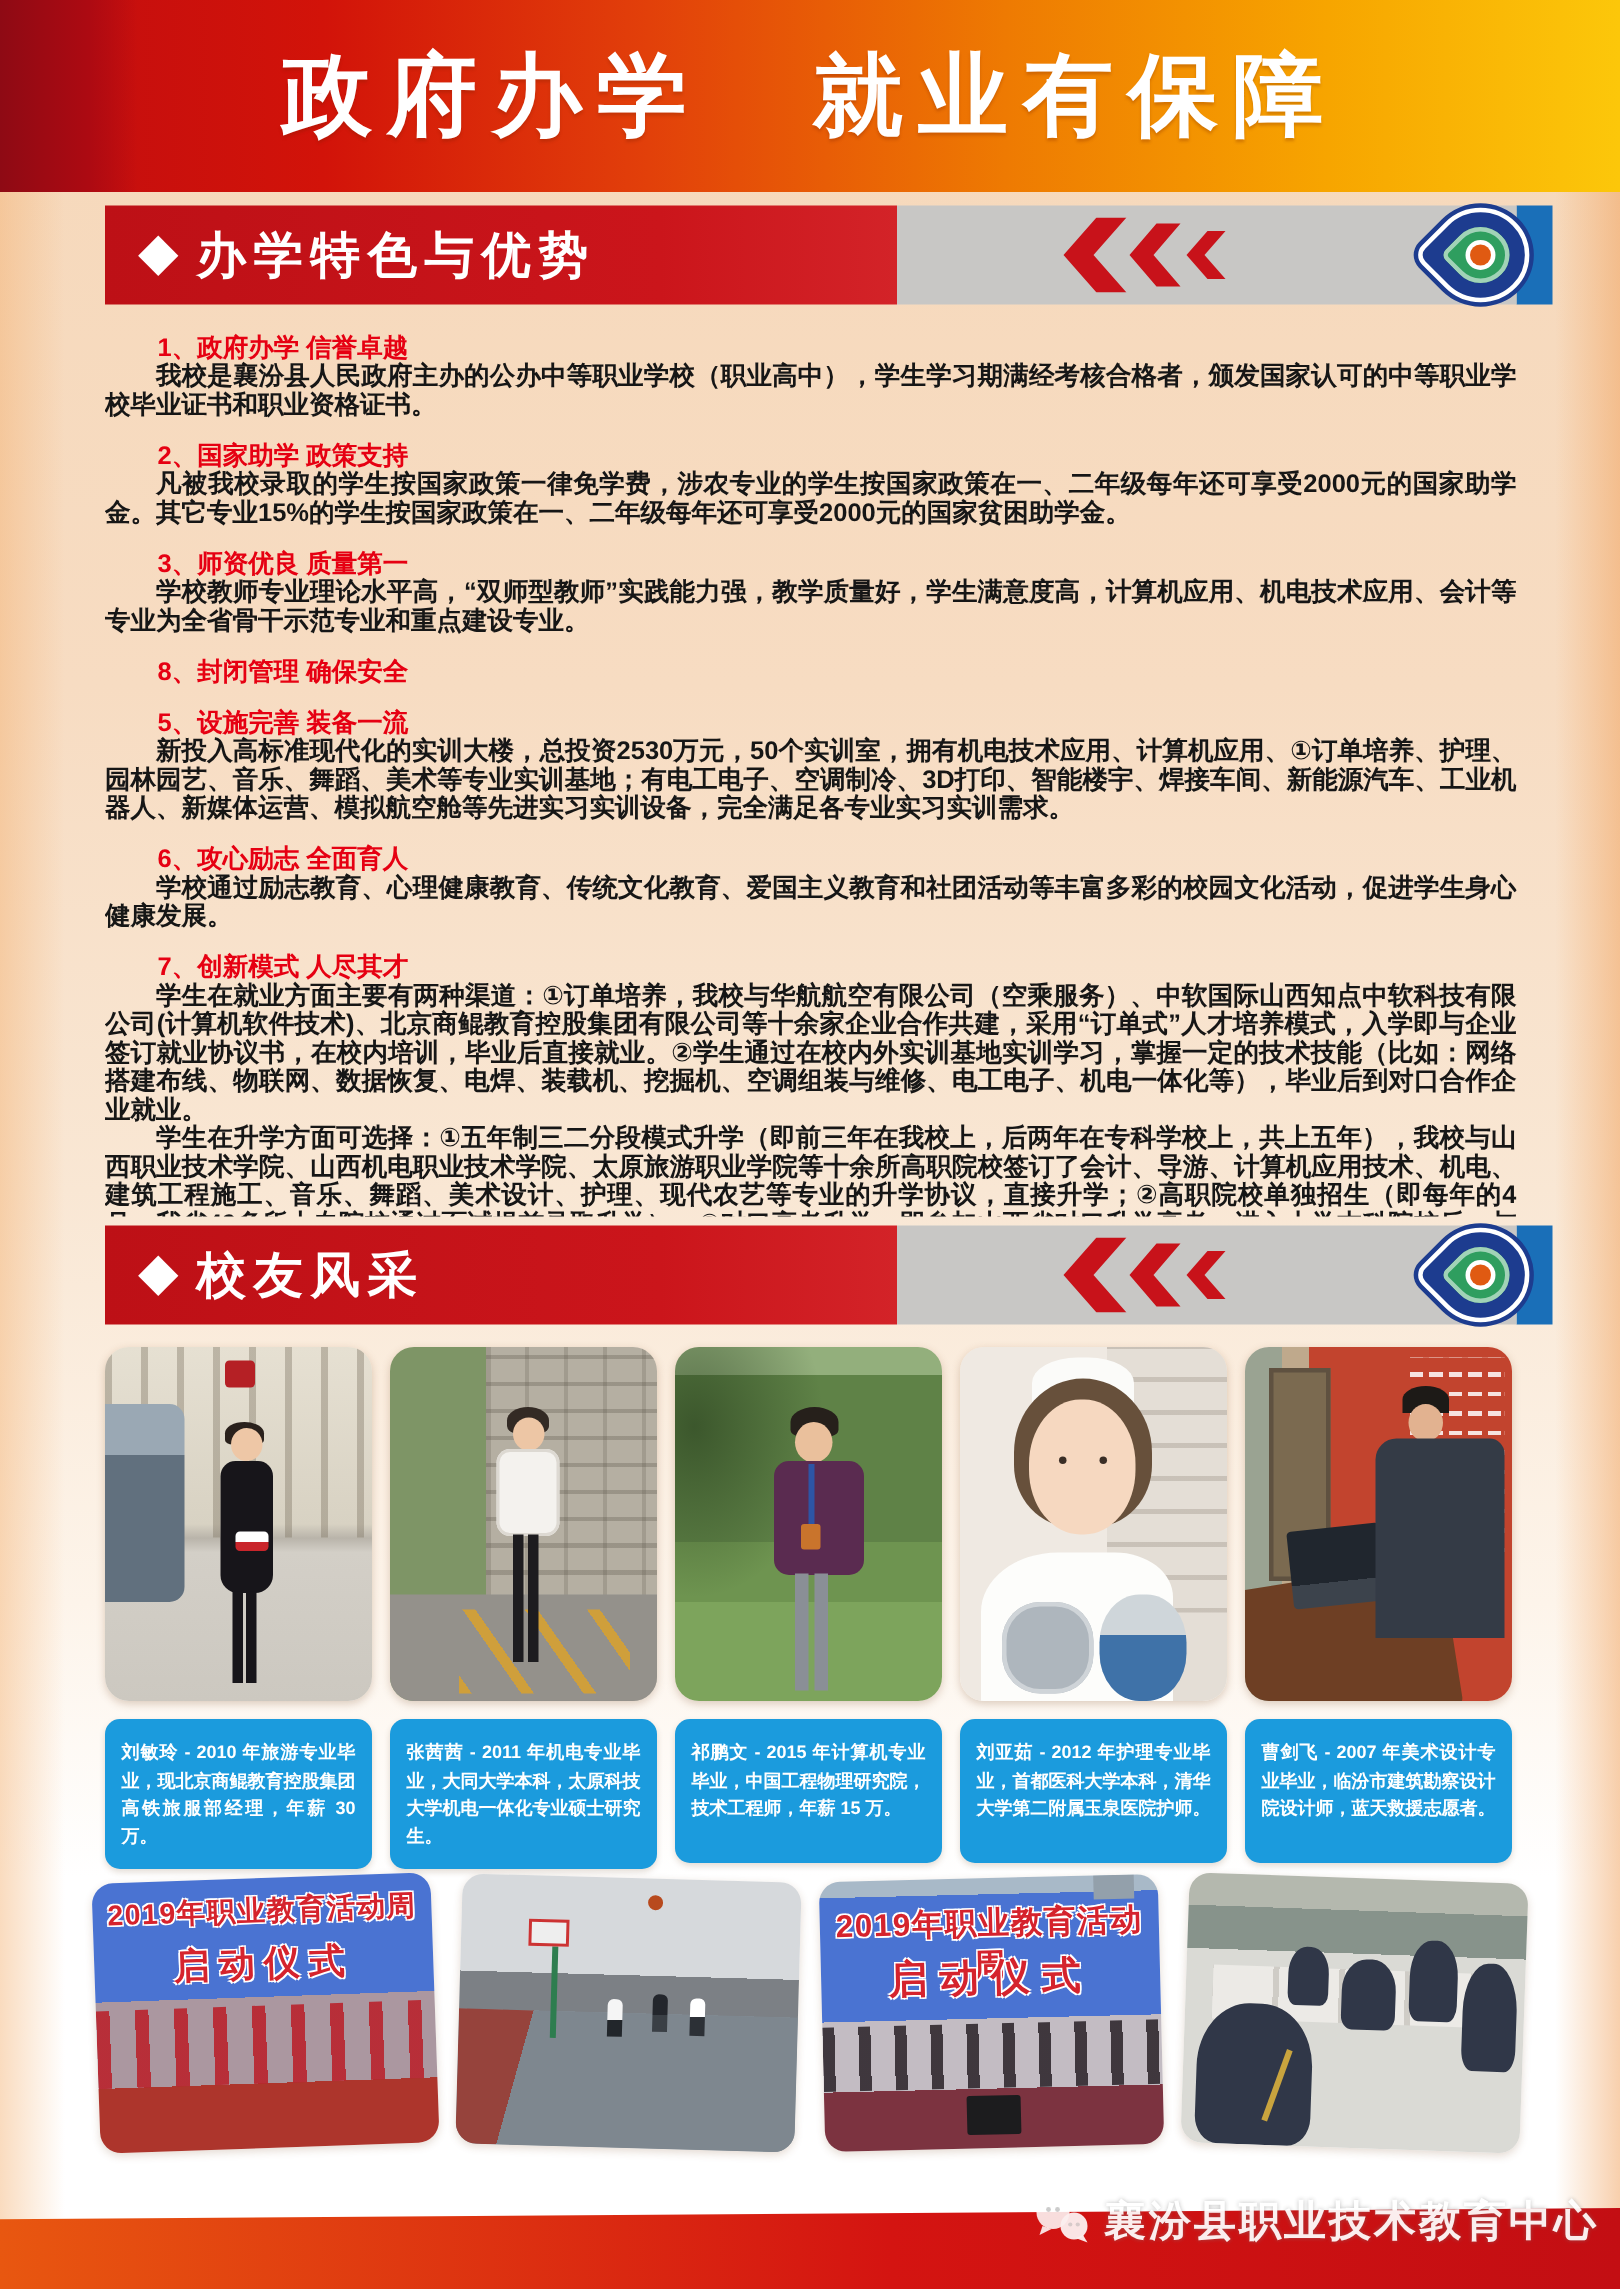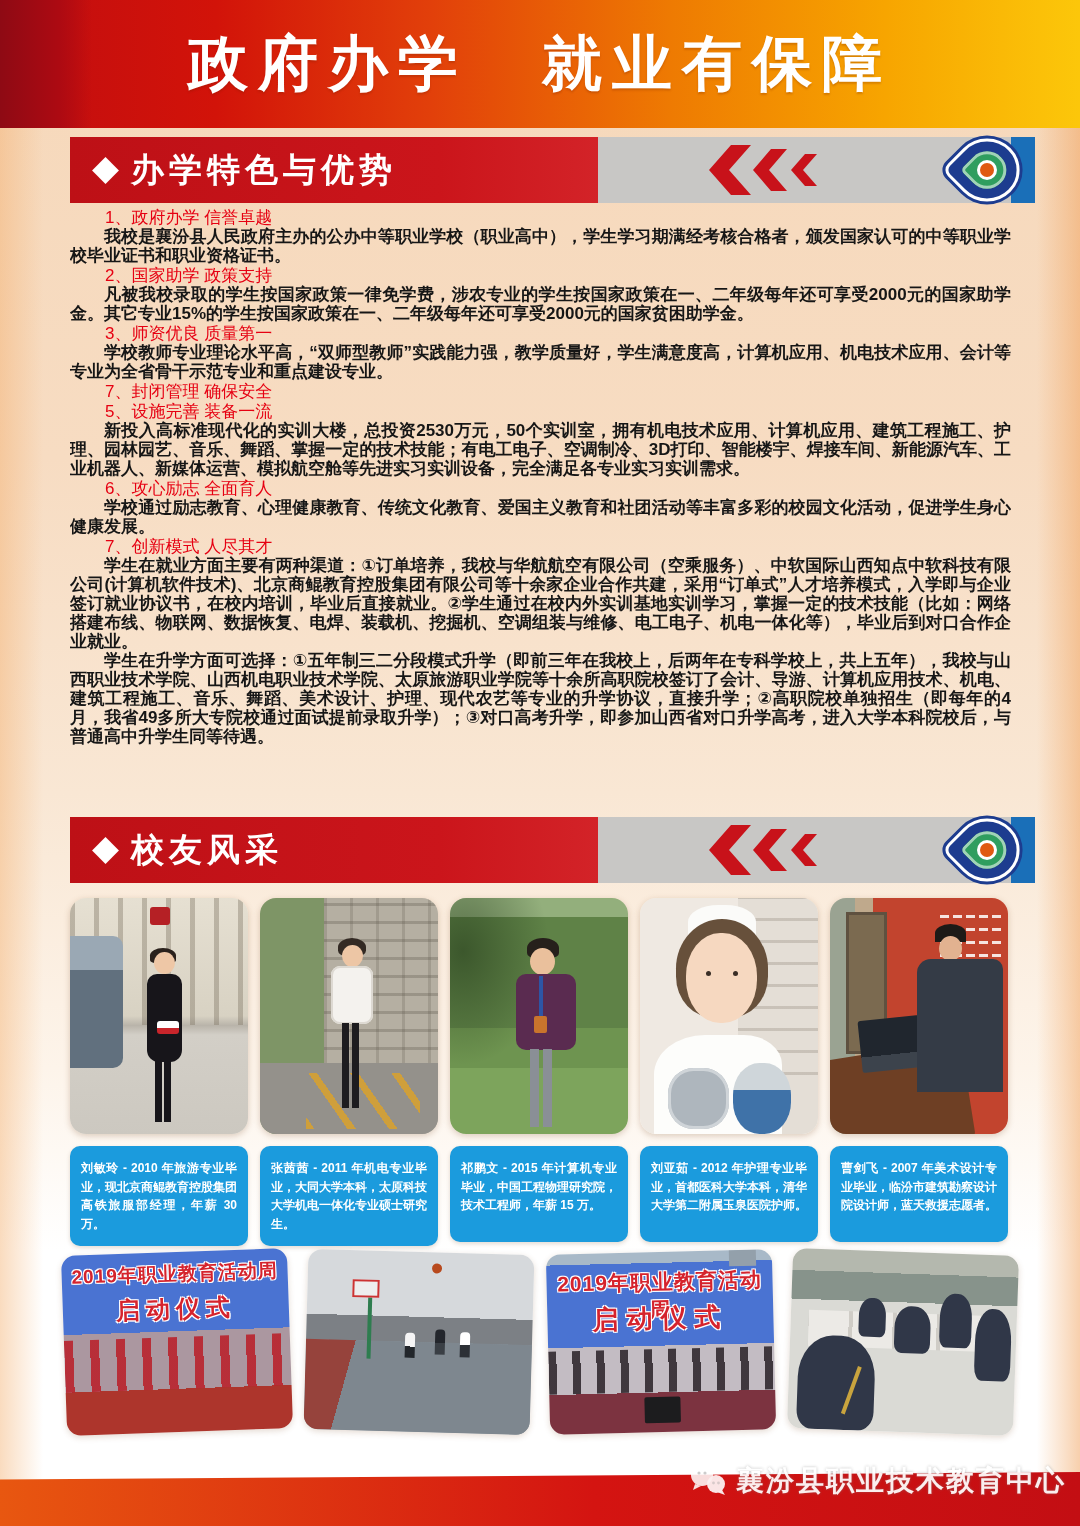--- a/index.html
+++ b/index.html
@@ -35,21 +35,21 @@
     border-radius:16% 60% 55% 60%; transform:rotate(-45deg); }
   .orn .o2 { inset:19px; background:#2f9e5f; border-radius:16% 60% 55% 60%; transform:rotate(-45deg);
     box-shadow:inset 0 0 0 3px rgba(255,255,255,.55); }
   .orn .o3 { left:50%; top:50%; width:14px; height:14px; margin:-7px 0 0 -7px; background:#e05a12;
     border-radius:50%; box-shadow:0 0 0 3px #fff; }
   .sec-blue { width:24px; background:#1a6fb8; }
 
   
   .features { position:absolute; left:70px; top:207px; width:941px; height:604px; overflow:hidden;
     font-size:17px; line-height:19px; color:#161616; font-weight:700; text-align:justify; }
-  .feat-h { color:#e60012; font-weight:400; text-indent:35px; margin-top:1px; }
+  .feat-h { color:#e60012; font-weight:700; text-indent:35px; margin-top:15px; }
   .feat-p { text-indent:34px; }
 
   
   .row { position:absolute; left:70px; width:941px; display:flex; gap:12px; }
   .photos { top:898px; }
   .photo { position:relative; width:178px; height:236px; border-radius:16px; overflow:hidden;
     box-shadow:0 2px 6px rgba(120,70,30,.25); flex:0 0 auto; }
   
   .p1 { background:linear-gradient(180deg,#e6e0d2 0%,#d8d2c3 50%,#b9b4aa 54%,#d3cfc7 58%,#ccc8c0 100%); }
   .p1 .bld { left:0; right:0; top:0; height:54%; background:repeating-linear-gradient(90deg,rgba(125,115,98,.4) 0 5px,transparent 5px 24px); }
@@ -189,23 +189,23 @@
     <div class="sec-blue"></div>
   </div>
 
   <div class="features">
     <div class="feat-h">1、政府办学  信誉卓越</div>
     <p class="feat-p">我校是襄汾县人民政府主办的公办中等职业学校（职业高中），学生学习期满经考核合格者，颁发国家认可的中等职业学校毕业证书和职业资格证书。</p>
     <div class="feat-h">2、国家助学  政策支持</div>
     <p class="feat-p">凡被我校录取的学生按国家政策一律免学费，涉农专业的学生按国家政策在一、二年级每年还可享受2000元的国家助学金。其它专业15%的学生按国家政策在一、二年级每年还可享受2000元的国家贫困助学金。</p>
     <div class="feat-h">3、师资优良  质量第一</div>
     <p class="feat-p">学校教师专业理论水平高，“双师型教师”实践能力强，教学质量好，学生满意度高，计算机应用、机电技术应用、会计等专业为全省骨干示范专业和重点建设专业。</p>
-    <div class="feat-h">7、封闭管理  确保安全</div>
+    <div class="feat-h">8、封闭管理  确保安全</div>
     <div class="feat-h">5、设施完善  装备一流</div>
-    <p class="feat-p">新投入高标准现代化的实训大楼，总投资2530万元，50个实训室，拥有机电技术应用、计算机应用、建筑工程施工、护理、园林园艺、音乐、舞蹈、掌握一定的技术技能；有电工电子、空调制冷、3D打印、智能楼宇、焊接车间、新能源汽车、工业机器人、新媒体运营、模拟航空舱等先进实习实训设备，完全满足各专业实习实训需求。</p>
+    <p class="feat-p">新投入高标准现代化的实训大楼，总投资2530万元，50个实训室，拥有机电技术应用、计算机应用、①订单培养、护理、园林园艺、音乐、舞蹈、美术等专业实训基地；有电工电子、空调制冷、3D打印、智能楼宇、焊接车间、新能源汽车、工业机器人、新媒体运营、模拟航空舱等先进实习实训设备，完全满足各专业实习实训需求。</p>
     <div class="feat-h">6、攻心励志  全面育人</div>
     <p class="feat-p">学校通过励志教育、心理健康教育、传统文化教育、爱国主义教育和社团活动等丰富多彩的校园文化活动，促进学生身心健康发展。</p>
     <div class="feat-h">7、创新模式  人尽其才</div>
     <p class="feat-p">学生在就业方面主要有两种渠道：①订单培养，我校与华航航空有限公司（空乘服务）、中软国际山西知点中软科技有限公司(计算机软件技术)、北京商鲲教育控股集团有限公司等十余家企业合作共建，采用“订单式”人才培养模式，入学即与企业签订就业协议书，在校内培训，毕业后直接就业。②学生通过在校内外实训基地实训学习，掌握一定的技术技能（比如：网络搭建布线、物联网、数据恢复、电焊、装载机、挖掘机、空调组装与维修、电工电子、机电一体化等），毕业后到对口合作企业就业。</p>
     <p class="feat-p">学生在升学方面可选择：①五年制三二分段模式升学（即前三年在我校上，后两年在专科学校上，共上五年），我校与山西职业技术学院、山西机电职业技术学院、太原旅游职业学院等十余所高职院校签订了会计、导游、计算机应用技术、机电、建筑工程施工、音乐、舞蹈、美术设计、护理、现代农艺等专业的升学协议，直接升学；②高职院校单独招生（即每年的4月，我省49多所大专院校通过面试提前录取升学）；③对口高考升学，即参加山西省对口升学高考，进入大学本科院校后，与普通高中升学生同等待遇。</p>
   </div>
 
   <div class="sec" style="top:817px">
     <div class="sec-red">
       <span class="dia"></span>

